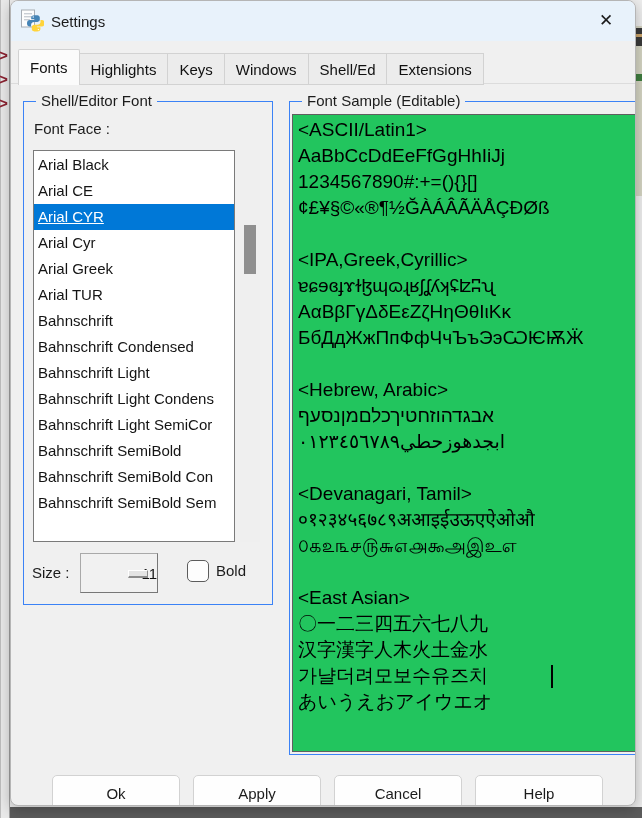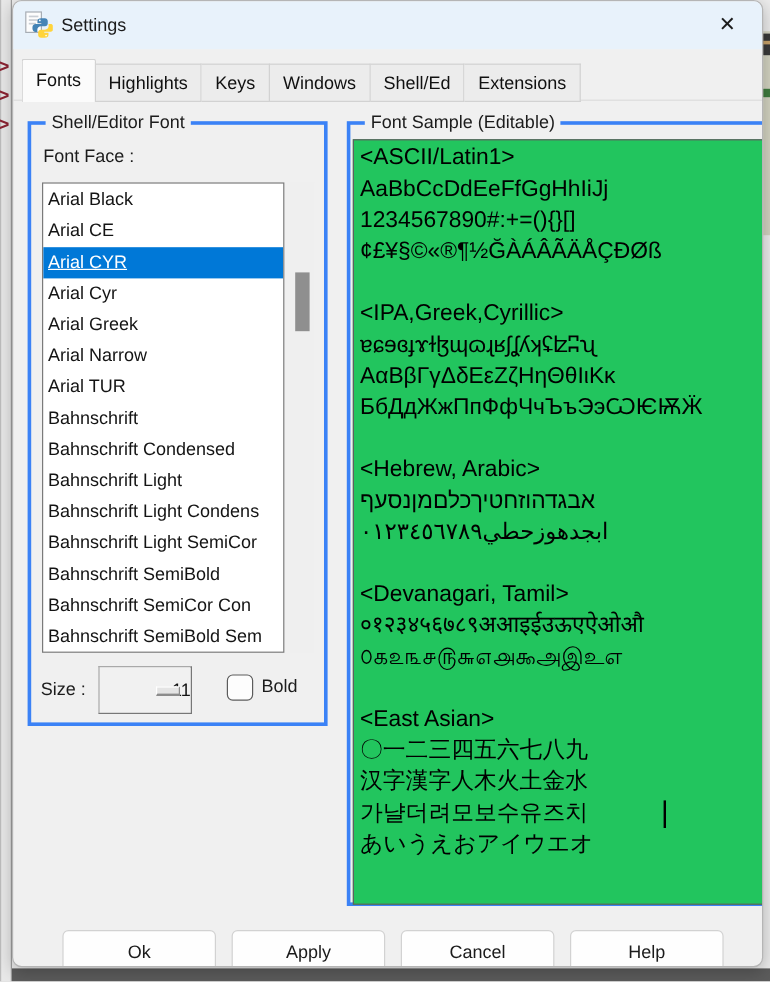--- a/index.html
+++ b/index.html
@@ -23,21 +23,21 @@
   .close-btn{position:absolute;right:6px;top:0;width:46px;height:40px;border:none;background:transparent;font-size:17px;color:#1b1b1b;cursor:pointer;line-height:40px;padding:0;}
 
   
   .tabbar{position:absolute;left:7px;top:48px;display:flex;align-items:flex-end;z-index:2;}
   .tab{height:32px;line-height:31px;padding:0 11px;font-size:15px;color:#111;background:#ececec;border:1px solid #d2d2d2;border-left:none;}
   .tab:first-child{border-left:1px solid #d2d2d2;}
   .tab.active{height:36px;line-height:35px;background:#fbfbfb;border:1px solid #d2d2d2;border-bottom:none;border-radius:2px 2px 0 0;position:relative;z-index:3;}
   .tabline{position:absolute;left:0;right:0;top:82px;height:1px;background:#dcdcdc;z-index:1;}
 
   
-  .groupbox{position:absolute;border:3px solid #3b82f6;}
+  .groupbox{position:absolute;border:1px solid #3b82f6;}
   .legend{position:absolute;top:-10px;left:12px;background:#f0f0f0;padding:0 5px;font-size:15px;color:#1c1c1c;white-space:nowrap;}
   .gb-left{left:12px;top:100px;width:250px;height:504px;}
   .gb-right{left:278px;top:100px;width:350px;height:654px;}
 
   .fontface-label{position:absolute;left:10px;top:18px;font-size:15px;color:#1c1c1c;}
   .listbox{position:absolute;left:9px;top:48px;width:202px;height:392px;background:#fff;border:1px solid #7a7a7a;overflow:hidden;padding-top:1px;}
   .list-item{height:26px;line-height:26px;padding-left:4px;font-size:15px;color:#141414;white-space:nowrap;overflow:hidden;}
   .list-item.selected{background:#0078d7;color:#fff;text-decoration:underline;}
   .scrollbar{position:absolute;left:216px;top:48px;width:20px;height:392px;background:#efefef;}
   .scroll-thumb{position:absolute;left:4px;top:75px;width:12px;height:49px;background:#8f8f8f;}
@@ -106,29 +106,28 @@
       <span class="legend">Shell/Editor Font</span>
       <span class="fontface-label">Font Face :</span>
 
       <div class="listbox">
 
       <div class="list-item">Arial Black</div>
           <div class="list-item">Arial CE</div>
           <div class="list-item selected">Arial CYR</div>
           <div class="list-item">Arial Cyr</div>
           <div class="list-item">Arial Greek</div>
-          <div class="list-item">Arial Narrow</div>
           <div class="list-item">Arial TUR</div>
           <div class="list-item">Bahnschrift</div>
           <div class="list-item">Bahnschrift Condensed</div>
           <div class="list-item">Bahnschrift Light</div>
           <div class="list-item">Bahnschrift Light Condens</div>
           <div class="list-item">Bahnschrift Light SemiCor</div>
           <div class="list-item">Bahnschrift SemiBold</div>
-          <div class="list-item">Bahnschrift SemiCor Con</div>
+          <div class="list-item">Bahnschrift SemiBold Con</div>
           <div class="list-item">Bahnschrift SemiBold Sem</div>
         </div>
       <div class="scrollbar">
         <div class="scroll-thumb"></div>
       </div>
 
       <span class="size-label">Size :</span>
       <button class="size-dropdown">
         <span>11</span>
         <span class="dd-indicator"></span>

